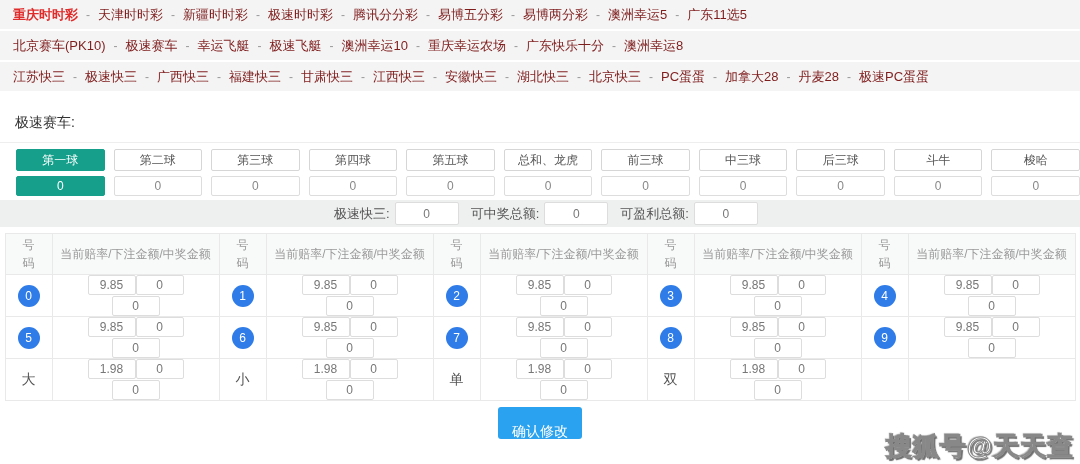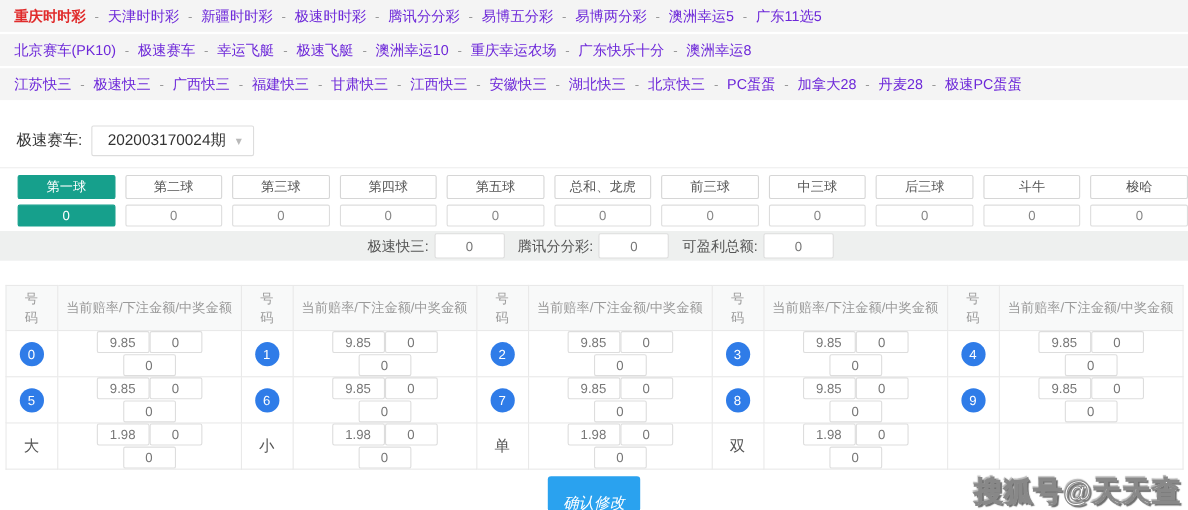--- a/index.html
+++ b/index.html
@@ -4,21 +4,21 @@
 <style>
   html,body{margin:0;padding:0;}
   body{
     width:1080px;height:464px;position:relative;overflow:hidden;background:#fff;
     font-family:"Liberation Sans","DejaVu Sans",sans-serif;
     -webkit-font-smoothing:antialiased;
   }
   
   .nav-bar{height:29px;line-height:29px;background:#f4f4f4;padding:0 10px;font-size:13px;
     white-space:nowrap;margin-bottom:2px;overflow:hidden;}
-  .nav-link{color:#6d28d9;text-decoration:none;margin:0 3px;cursor:pointer;}
+  .nav-link{color:#7f1d1d;text-decoration:none;margin:0 3px;cursor:pointer;}
   .nav-link.hot{color:var(--hot-red);font-weight:bold;}
   .sep{color:#999;margin:0 5px;font-size:12px;}
   
   .period-row{margin:23px 0 0 15px;display:flex;align-items:center;}
   .period-label{font-size:14px;color:#333;}
   .period-select{width:148px;height:28px;border:1px solid #ddd;border-radius:2px;margin-left:8px;
     display:flex;align-items:center;justify-content:space-between;padding:0 10px 0 14px;
     font-size:14px;color:#333;background:#fff;cursor:pointer;box-sizing:border-box;}
   .caret{color:#b9b9b9;font-size:11px;}
   
@@ -31,56 +31,52 @@
   .count-input{height:20px;margin-top:5px;border:1px solid #ddd;border-radius:2px;text-align:center;
     font-size:12px;color:#888;width:100%;box-sizing:border-box;background:#fff;font-family:inherit;}
   .count-input.active{background:var(--accent-green);border-color:var(--accent-green);color:#fff;}
   
   .totals-bar{height:27px;background:var(--totals-bar-bg);margin-top:4px;display:flex;
     align-items:center;justify-content:center;font-size:13px;color:#555;}
   .total-label{margin:0 5px 0 12px;}
   .total-input{width:58px;height:19px;border:1px solid #ddd;border-radius:2px;background:#fff;
     text-align:center;font-size:12px;color:#777;font-family:inherit;}
   
-  .bet-table{border-collapse:collapse;table-layout:fixed;width:1060px;margin:22px auto 0 auto;}
+  .bet-table{border-collapse:collapse;table-layout:fixed;width:1060px;margin:6px auto 0 auto;}
   .bet-table th,.bet-table td{border:1px solid #e9e9e9;padding:0;}
   .bet-table th{height:40px;background:#f8f9f9;color:#999;font-weight:400;font-size:12px;text-align:center;}
   .th-num{width:46px;}
   .th-amt{width:166px;}
   .th-num span{display:inline-block;width:13px;line-height:1.5;word-break:break-all;}
   .bet-table td{height:41px;text-align:center;vertical-align:middle;}
   .circle{width:22px;height:22px;border-radius:50%;background:var(--number-blue);color:#fff;
     font-size:12px;line-height:22px;margin:0 auto;}
   .sp-label{font-size:14px;color:#555;}
   .box-row{display:flex;justify-content:center;gap:0;}
   .cell-input{width:46px;height:18px;border:1px solid #ddd;border-radius:2px;text-align:center;
     font-size:12px;color:#777;padding:0;background:#fff;font-family:inherit;}
   .box-bottom{margin-top:1px;}
   
   .confirm-row{text-align:center;margin-top:6px;}
   .confirm-btn{background:var(--button-blue);color:#fff;border:none;border-radius:3px;height:26px;
-    padding:16px 14px;font-size:14px;cursor:pointer;font-family:inherit;font-style:italic;}
+    padding:16px 14px;font-size:14px;cursor:pointer;font-family:inherit;}
   
   .watermark{position:absolute;right:6px;bottom:0;font-size:26px;font-weight:bold;color:#fff;
     letter-spacing:1px;-webkit-text-stroke:1px #888;
     text-shadow:2px 2px 1px #6e6e6e,-1px -1px 1px #b5b5b5;}
 </style>
 </head>
 <body>
 
 <div class="nav-bar"><a class="nav-link hot">重庆时时彩</a><span class="sep">-</span><a class="nav-link">天津时时彩</a><span class="sep">-</span><a class="nav-link">新疆时时彩</a><span class="sep">-</span><a class="nav-link">极速时时彩</a><span class="sep">-</span><a class="nav-link">腾讯分分彩</a><span class="sep">-</span><a class="nav-link">易博五分彩</a><span class="sep">-</span><a class="nav-link">易博两分彩</a><span class="sep">-</span><a class="nav-link">澳洲幸运5</a><span class="sep">-</span><a class="nav-link">广东11选5</a></div>
 <div class="nav-bar"><a class="nav-link">北京赛车(PK10)</a><span class="sep">-</span><a class="nav-link">极速赛车</a><span class="sep">-</span><a class="nav-link">幸运飞艇</a><span class="sep">-</span><a class="nav-link">极速飞艇</a><span class="sep">-</span><a class="nav-link">澳洲幸运10</a><span class="sep">-</span><a class="nav-link">重庆幸运农场</a><span class="sep">-</span><a class="nav-link">广东快乐十分</a><span class="sep">-</span><a class="nav-link">澳洲幸运8</a></div>
 <div class="nav-bar"><a class="nav-link">江苏快三</a><span class="sep">-</span><a class="nav-link">极速快三</a><span class="sep">-</span><a class="nav-link">广西快三</a><span class="sep">-</span><a class="nav-link">福建快三</a><span class="sep">-</span><a class="nav-link">甘肃快三</a><span class="sep">-</span><a class="nav-link">江西快三</a><span class="sep">-</span><a class="nav-link">安徽快三</a><span class="sep">-</span><a class="nav-link">湖北快三</a><span class="sep">-</span><a class="nav-link">北京快三</a><span class="sep">-</span><a class="nav-link">PC蛋蛋</a><span class="sep">-</span><a class="nav-link">加拿大28</a><span class="sep">-</span><a class="nav-link">丹麦28</a><span class="sep">-</span><a class="nav-link">极速PC蛋蛋</a></div>
 
 <div class="period-row">
   <span class="period-label">极速赛车:</span>
-  <div class="period-select">
-    <span>202003170024期</span>
-    <span class="caret">▾</span>
-  </div>
 </div>
 
 <div class="panel">
   <div class="tab-strip">
       <div class="tab-stack">
         <button class="tab-btn active">第一球</button>
         <input class="count-input active" type="text" value="0" style="">
       </div>
       <div class="tab-stack">
         <button class="tab-btn">第二球</button>
@@ -119,21 +115,21 @@
         <input class="count-input" type="text" value="0" style="">
       </div>
       <div class="tab-stack">
         <button class="tab-btn">梭哈</button>
         <input class="count-input" type="text" value="0" style="">
       </div>
     </div>
   <div class="totals-bar">
       <span class="total-label">极速快三:</span>
       <input class="total-input" type="text" value="0" style="">
-      <span class="total-label">腾讯分分彩:</span>
+      <span class="total-label">可中奖总额:</span>
       <input class="total-input" type="text" value="0" style="">
       <span class="total-label">可盈利总额:</span>
       <input class="total-input" type="text" value="0" style="">
     </div>
 </div>
 
 <table class="bet-table">
     <thead>
       <tr>
         <th class="th-num"><span>号码</span></th>

